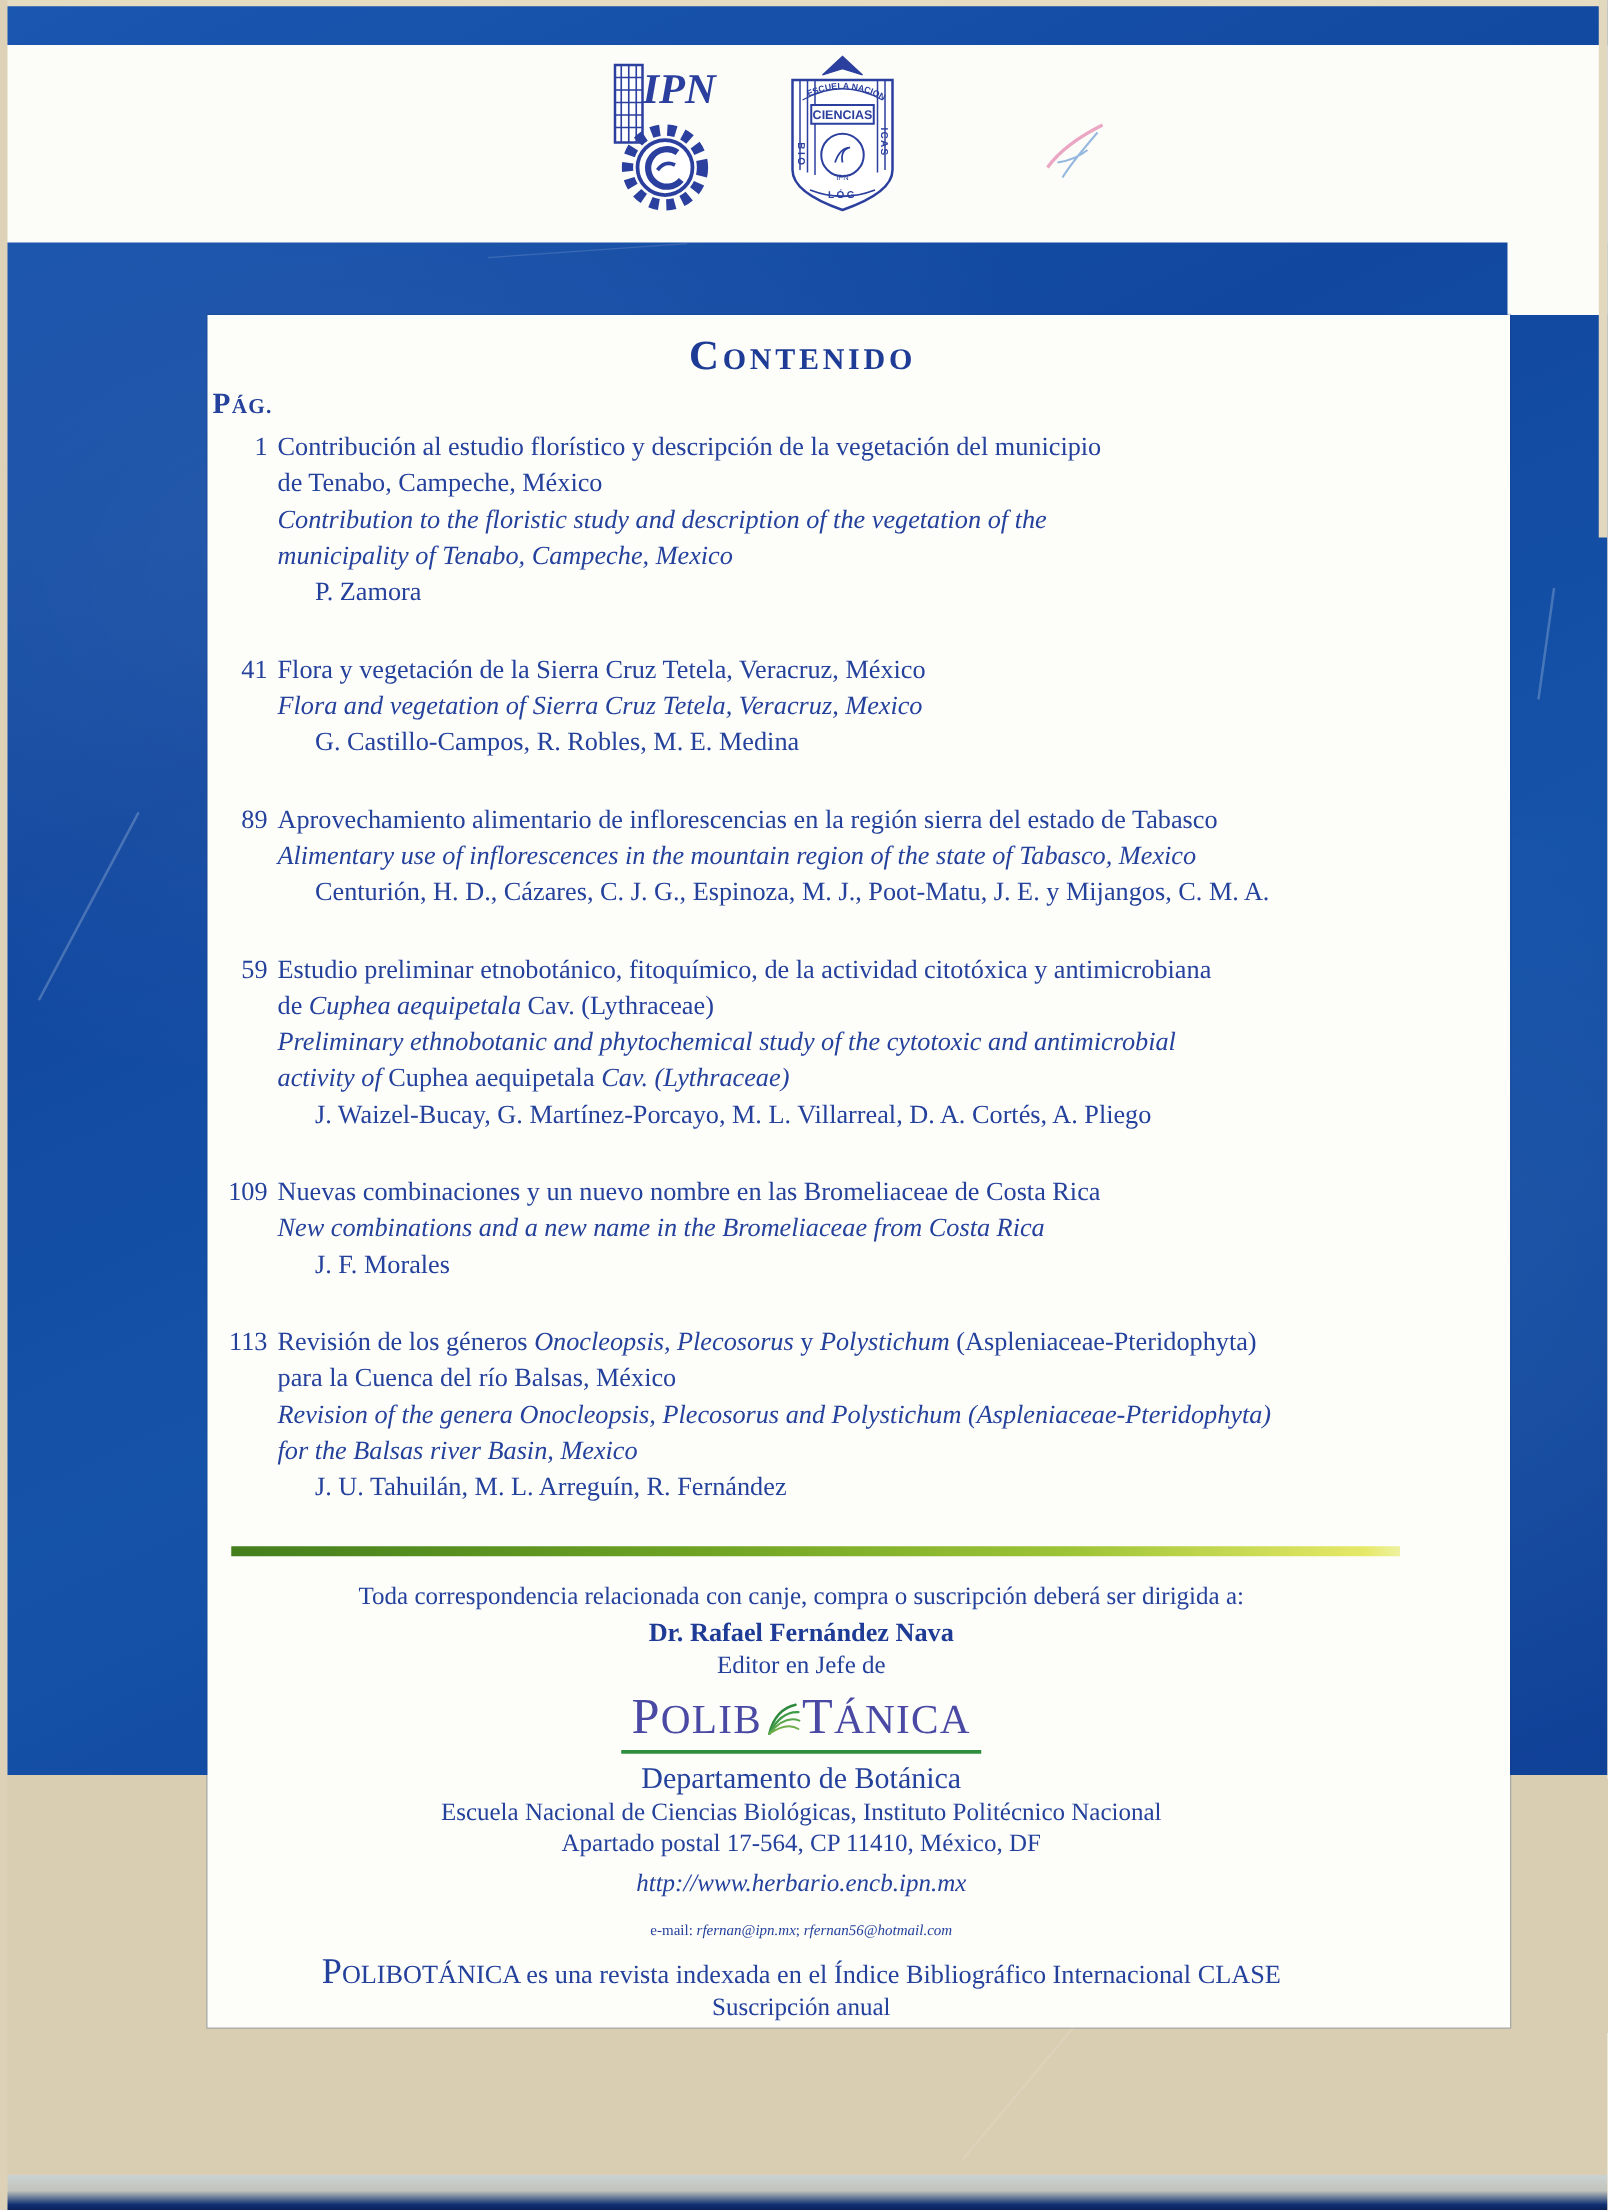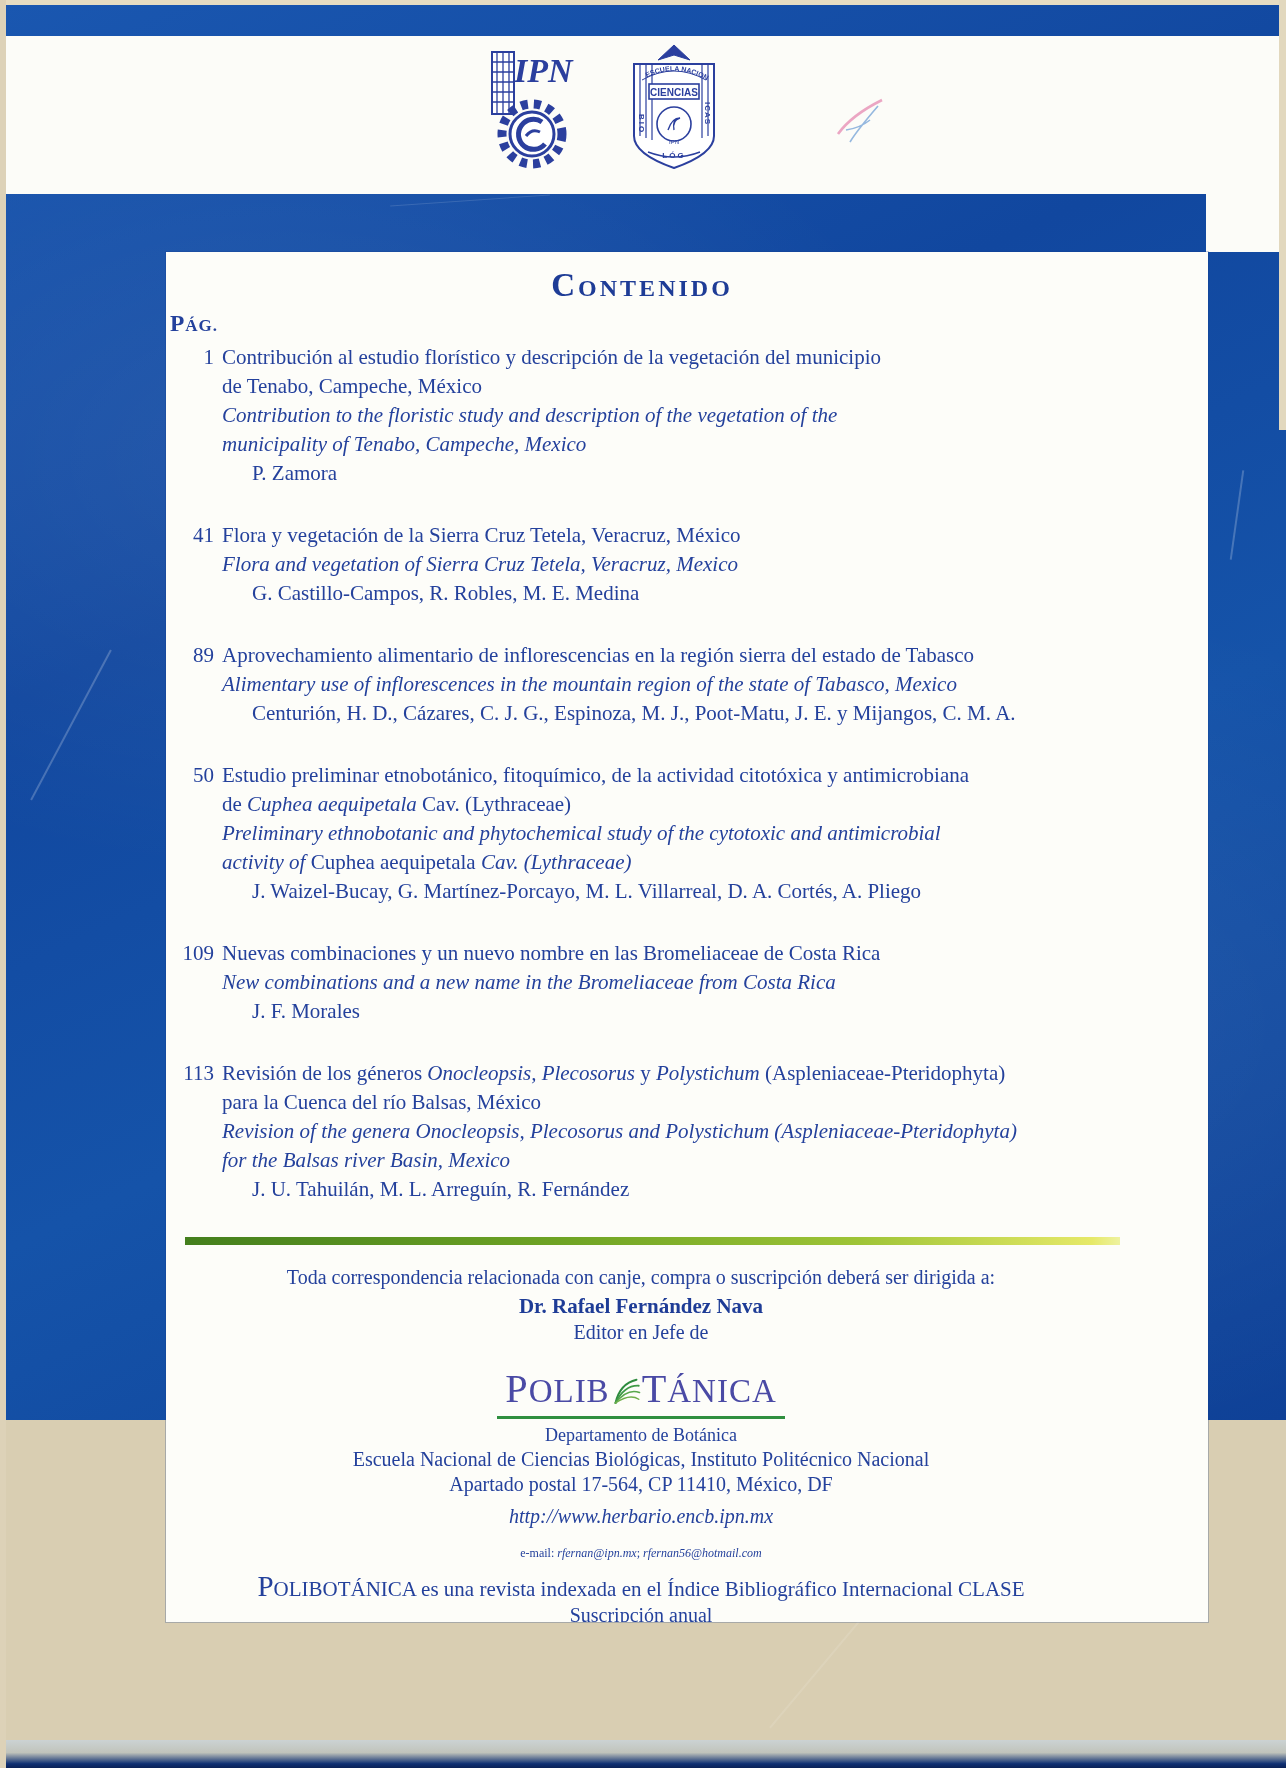--- a/index.html
+++ b/index.html
@@ -46,29 +46,29 @@
   .authors{padding-left:30px;}
   .rule-green{
     height:8px;margin:24px 88px 0 19px;
     background:linear-gradient(90deg,#447f1d,#6ea324 40%,#9ec437 72%,#e6e968 97%,#eef2a0);
   }
   .footer{margin-top:20px;padding-right:92px;text-align:center;color:#24419c;}
   .footer div{line-height:1.2;}
   .f-corr{font-size:20px;}
   .f-name{font-size:21px;font-weight:bold;margin-top:5px;color:#1e3c96;}
   .f-role{font-size:20px;margin-top:1px;}
-  .logo-line{margin-top:20px;}
+  .logo-line{margin-top:4px;}
   .logotype{
     display:inline-block;font-size:33px;letter-spacing:1px;color:#4a4aa5;
     border-bottom:3px solid #2f8f3f;padding:0 8px 1px 8px;line-height:1.25;
   }
   .logotype .wordpart{display:inline-block;}
   .logotype .wordpart::first-letter{font-size:1.22em;}
   .leaf{vertical-align:-4px;margin:0 1px;}
-  .f-dep{font-size:18px;margin-top:6px;}
+  .f-dep{font-size:24px;margin-top:6px;}
   .f-school{font-size:20px;margin-top:1px;}
   .f-addr{font-size:20px;margin-top:1px;}
   .f-web{font-size:20px;font-style:italic;margin-top:8px;}
   .f-email{font-size:12px;margin-top:18px;}
   .f-email .it{font-style:italic;}
   .f-index{font-size:21px;margin-top:8px;}
   .f-sub{font-size:20px;margin-top:0;}
   .f-prices{font-size:21px;margin-top:6px;}
   .f-prices .gap-sm{display:inline-block;width:18px;}
   .f-prices .gap-lg{display:inline-block;width:78px;}
@@ -164,21 +164,21 @@
   <div class="toc-entry">
     <div class="toc-num">89</div>
     <div class="toc-body">
               <div class="toc-line"><span>Aprovechamiento alimentario de inflorescencias en la región sierra del estado de Tabasco</span></div>
               <div class="toc-line"><span class="it">Alimentary use of inflorescences in the mountain region of the state of Tabasco, Mexico</span></div>
               <div class="toc-line authors">Centurión, H. D., Cázares, C. J. G., Espinoza, M. J., Poot-Matu, J. E. y Mijangos, C. M. A.</div>
             </div>
   </div>
 
   <div class="toc-entry">
-    <div class="toc-num">50</div>
+    <div class="toc-num">59</div>
     <div class="toc-body">
               <div class="toc-line"><span>Estudio preliminar etnobotánico, fitoquímico, de la actividad citotóxica y antimicrobiana</span></div>
               <div class="toc-line"><span>de </span><span class="it">Cuphea aequipetala</span><span> Cav. (Lythraceae)</span></div>
               <div class="toc-line"><span class="it">Preliminary ethnobotanic and phytochemical study of the cytotoxic and antimicrobial</span></div>
               <div class="toc-line"><span class="it">activity of </span><span>Cuphea aequipetala</span><span class="it"> Cav. (Lythraceae)</span></div>
               <div class="toc-line authors">J. Waizel-Bucay, G. Martínez-Porcayo, M. L. Villarreal, D. A. Cortés, A. Pliego</div>
             </div>
   </div>
 
   <div class="toc-entry">

